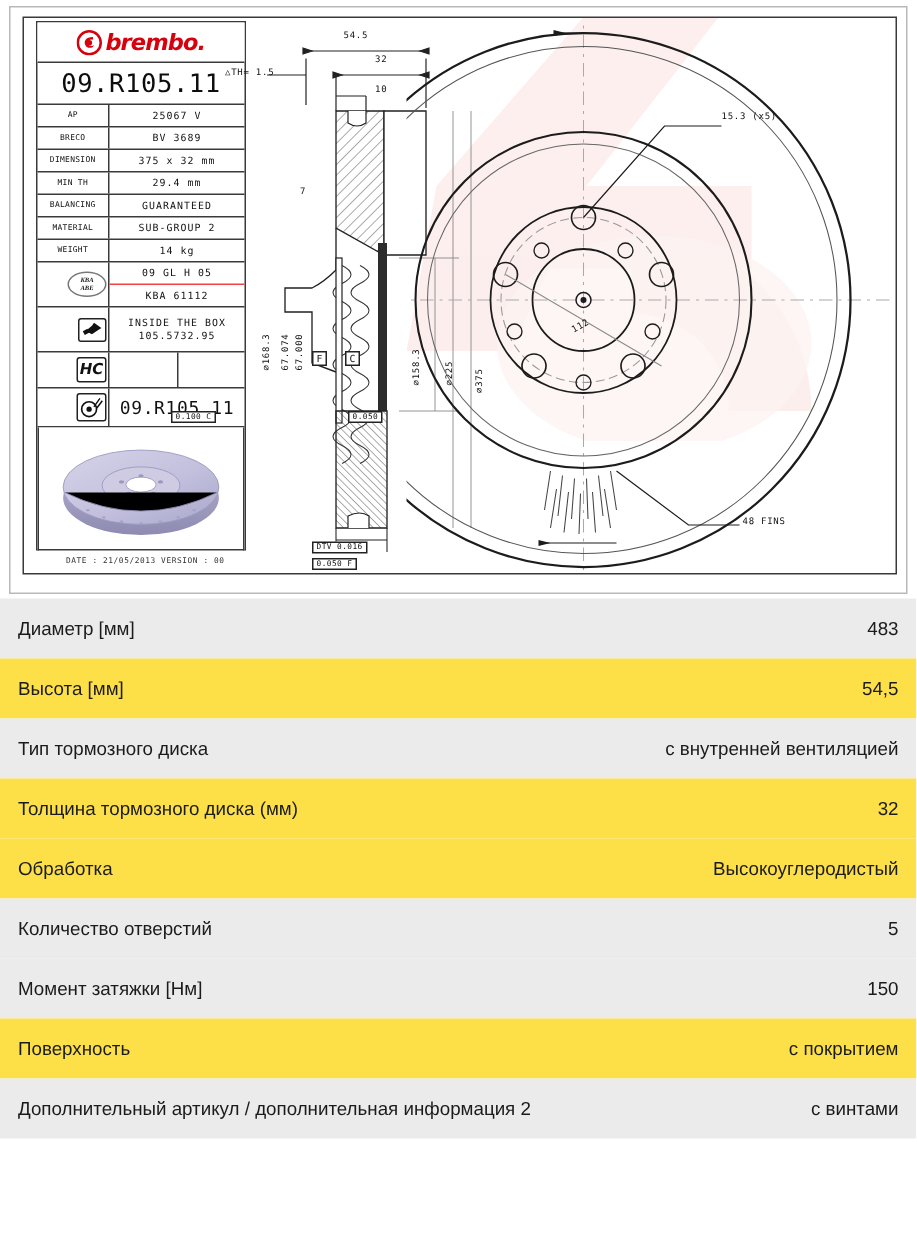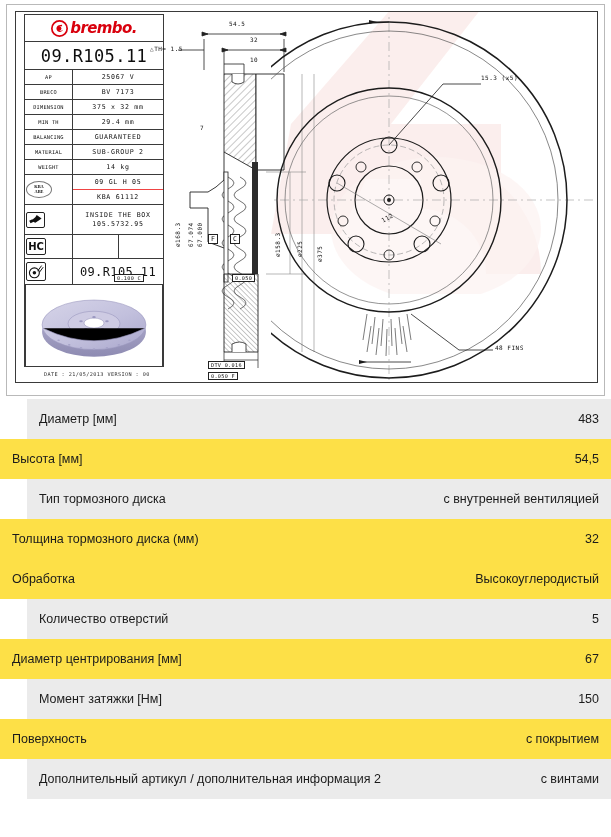--- a/index.html
+++ b/index.html
@@ -109,22 +109,23 @@
     font-family: "DejaVu Sans Mono", monospace;
     font-size: 17px;
     letter-spacing: .4px;
     color: #0d0d0d;
   }
 
   
   .ic-cell {
     width: 48px; flex: 0 0 48px;
     border-right: 1px solid #3a3a3a;
-    display: flex; align-items: center; justify-content: flex-start;
+    display: flex; align-items: center; justify-content: flex-end;
     padding: 1px;
+    font-style: italic;
   }
   .kba-stamp {
     width: 26px; height: 17px;
     border: 1px solid #777;
     border-radius: 50%;
     display: flex; flex-direction: column;
     align-items: center; justify-content: center;
     line-height: 1.05;
     font-size: 4.4px;
     font-weight: bold;
@@ -221,21 +222,21 @@
   }
   .spec-row {
     display: flex;
     align-items: center;
     justify-content: space-between;
     height: 40px;
     padding: 0 12px;
     font-size: 12.5px;
     color: #1b1b1b;
   }
-  .spec-row.alt { background: #ebebeb; margin-left: 27px; }
+  .spec-row.alt { background: #ebebeb; }
   .spec-row.plain { background: #fde047; }
   .spec-label { text-align: left; }
   .spec-value { text-align: right; white-space: nowrap; }
 </style>
 </head>
 <body>
 
 <div id="page">
 
   <div id="datasheet">
@@ -261,21 +262,21 @@
         <div id="partno-row">
           <span class="partno-big">09.R105.11</span>
         </div>
 
         <div class="it-row">
           <div class="it-lbl">AP</div>
           <div class="it-val">25067 V</div>
         </div>
         <div class="it-row">
           <div class="it-lbl">BRECO</div>
-          <div class="it-val">BV 7173</div>
+          <div class="it-val">BV 3689</div>
         </div>
         <div class="it-row">
           <div class="it-lbl">DIMENSION</div>
           <div class="it-val">375 x 32 mm</div>
         </div>
         <div class="it-row">
           <div class="it-lbl">MIN TH</div>
           <div class="it-val">29.4 mm</div>
         </div>
         <div class="it-row">
@@ -564,24 +565,20 @@
       <span class="spec-value">32</span>
     </div>
     <div class="spec-row plain">
       <span class="spec-label">Обработка</span>
       <span class="spec-value">Высокоуглеродистый</span>
     </div>
     <div class="spec-row alt">
       <span class="spec-label">Количество отверстий</span>
       <span class="spec-value">5</span>
     </div>
-    <div class="spec-row plain">
-      <span class="spec-label">Диаметр центрирования [мм]</span>
-      <span class="spec-value">67</span>
-    </div>
     <div class="spec-row alt">
       <span class="spec-label">Момент затяжки [Нм]</span>
       <span class="spec-value">150</span>
     </div>
     <div class="spec-row plain">
       <span class="spec-label">Поверхность</span>
       <span class="spec-value">с покрытием</span>
     </div>
     <div class="spec-row alt">
       <span class="spec-label">Дополнительный артикул / дополнительная информация 2</span>

